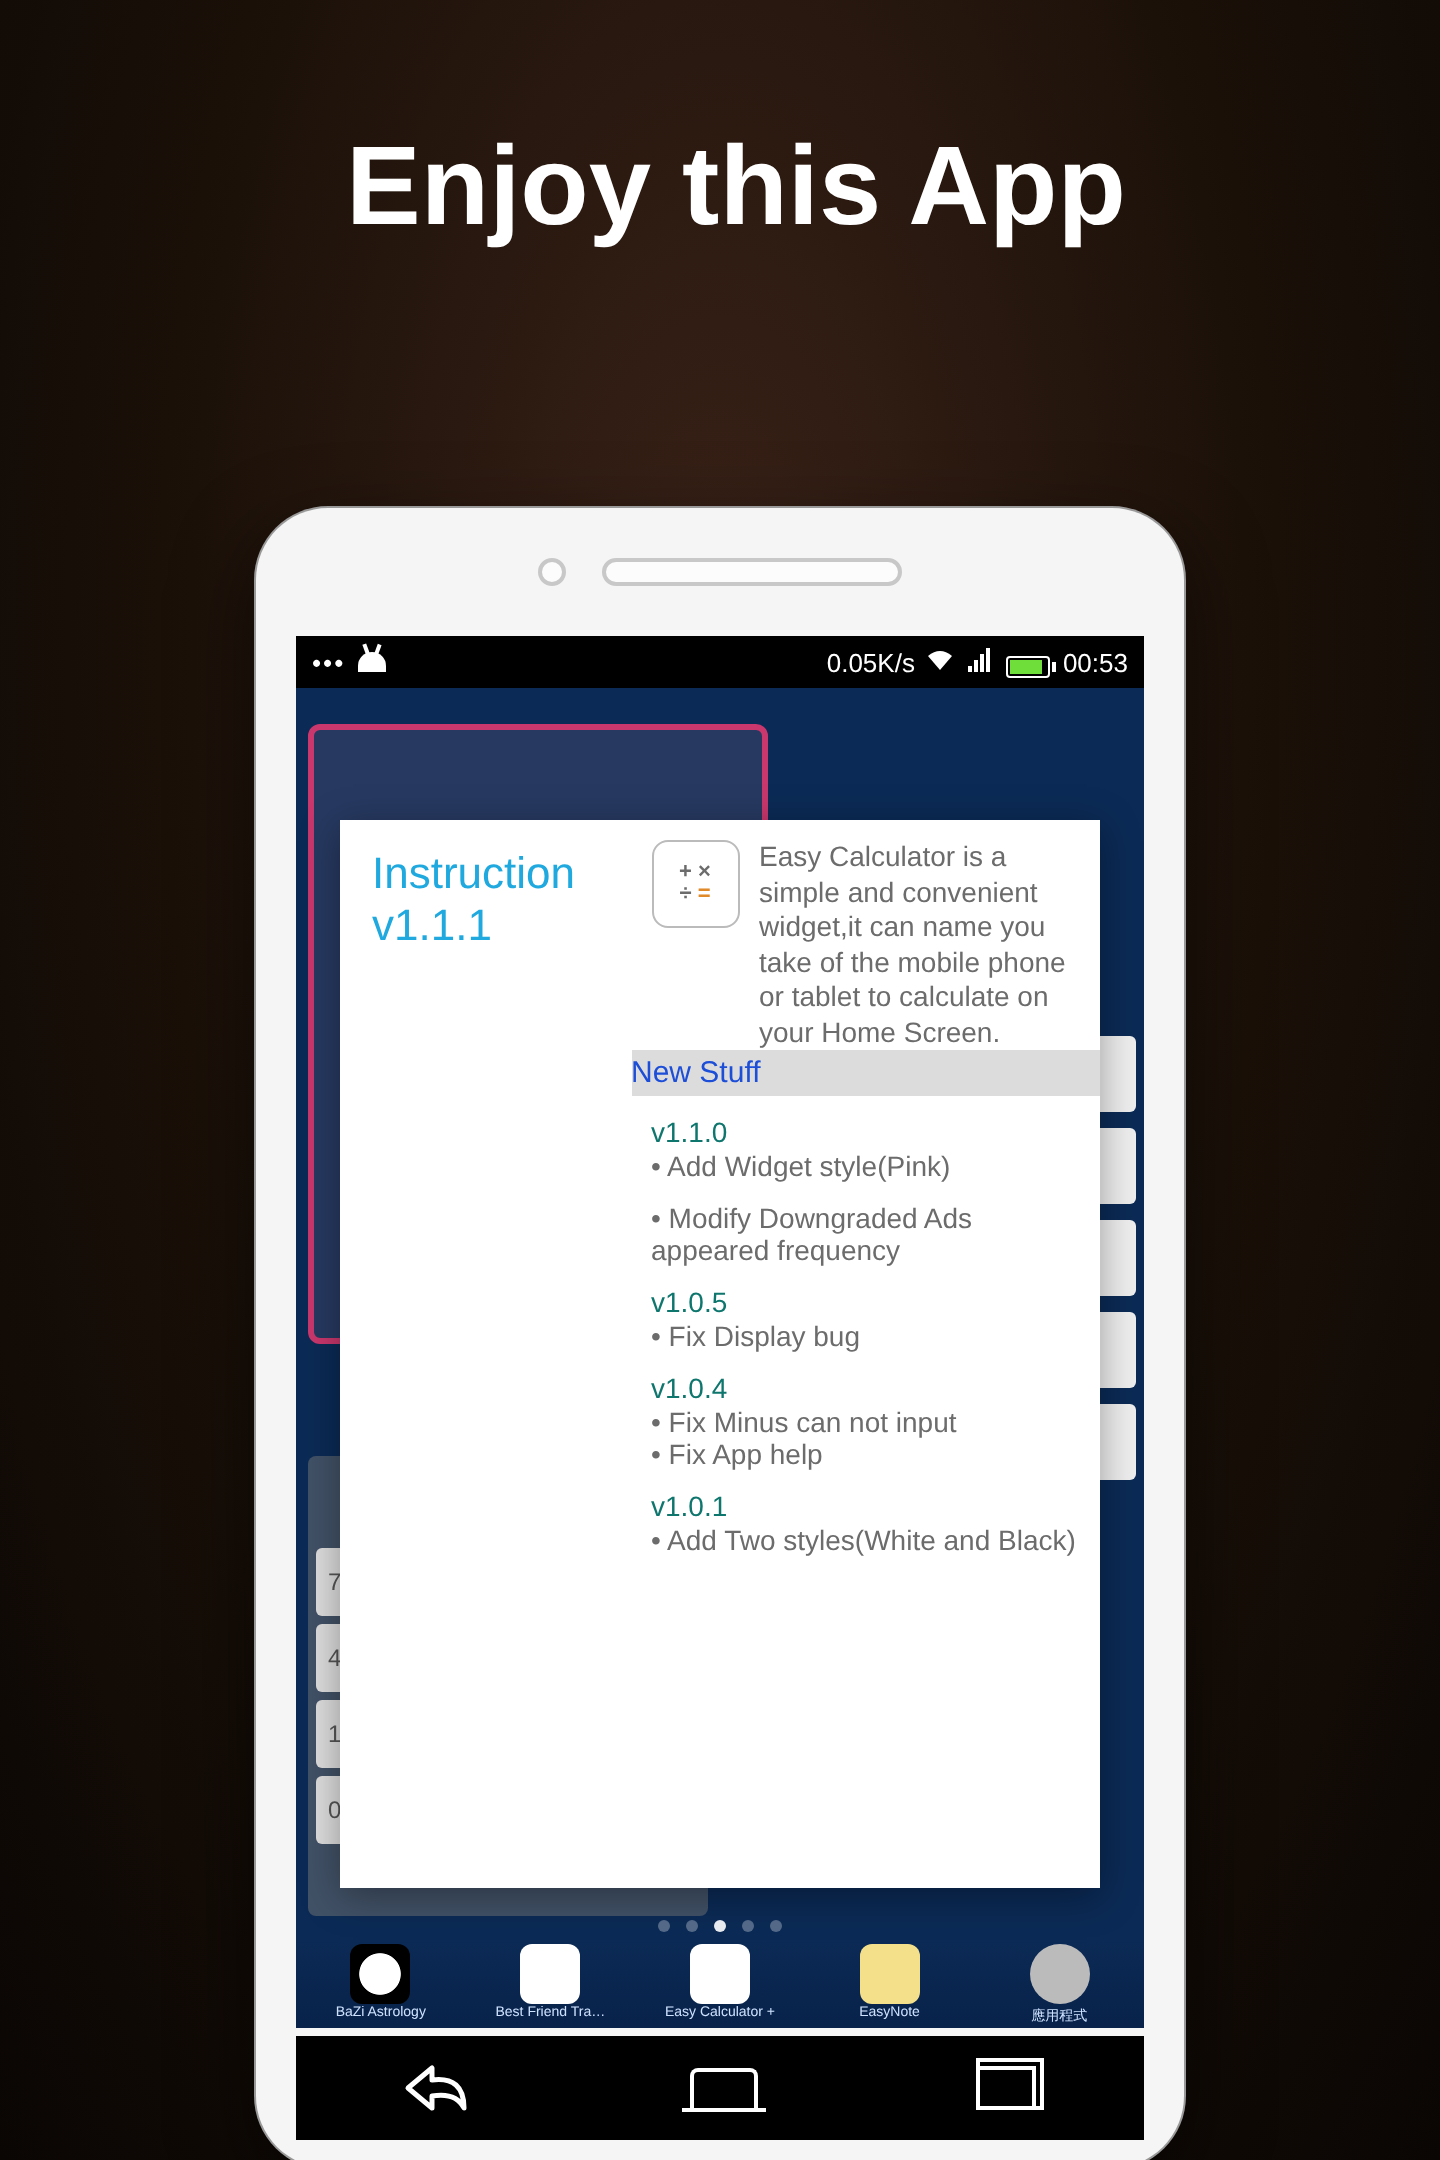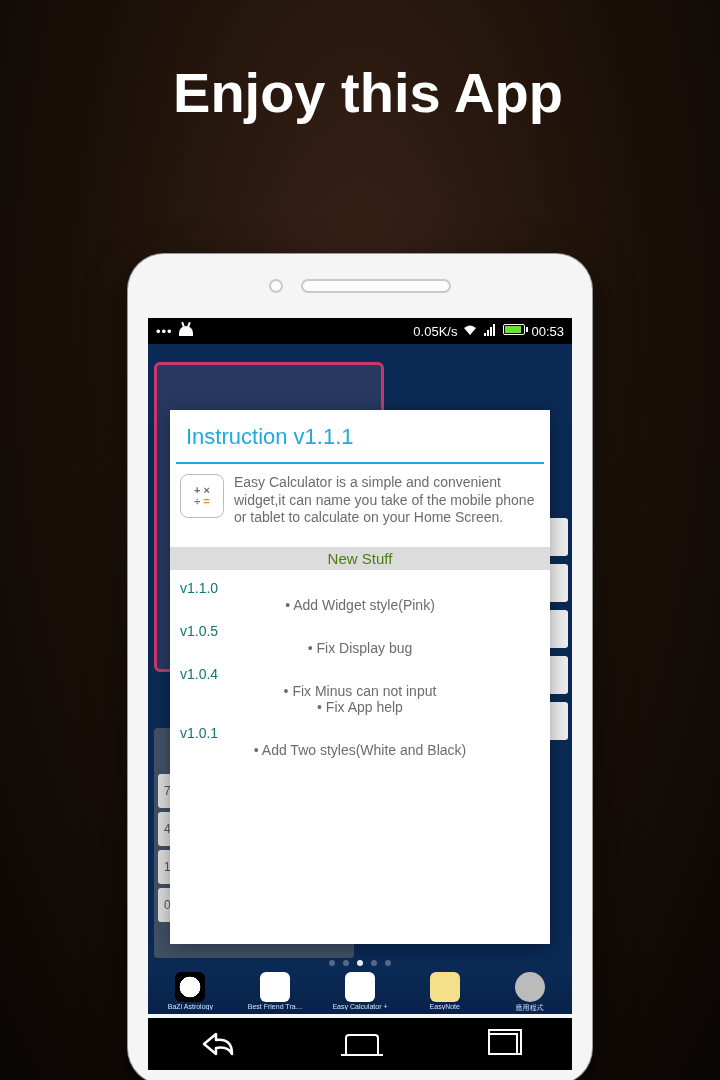--- a/index.html
+++ b/index.html
@@ -37,21 +37,21 @@
     background:#0b2a55;
     overflow:hidden;
   }
   
   .statusbar {
     height:26px; background:#000; color:#fff;
     display:flex; align-items:center; justify-content:space-between;
     padding:0 8px; font-size:13px;
   }
   .sb-left { display:flex; align-items:center; gap:6px; }
-  .sb-right { display:flex; align-items:flex-start; gap:6px; }
+  .sb-right { display:flex; align-items:flex-end; gap:6px; }
   .dots { letter-spacing:1px; }
   .android-head {
     width:14px; height:10px; background:#fff; border-radius:7px 7px 0 0; position:relative;
   }
   .android-head::before,.android-head::after{
     content:""; position:absolute; top:-4px; width:1.5px; height:5px; background:#fff;
   }
   .android-head::before{left:3px; transform:rotate(-20deg);}
   .android-head::after{right:3px; transform:rotate(20deg);}
   .wifi,.signal{font-size:13px;}
@@ -71,44 +71,44 @@
   .calc-bg .kb{flex:1;height:34px;background:#ddd;border-radius:3px;font-size:12px;color:#555;display:flex;align-items:center;padding-left:6px;}
   .bg-right-col{
     position:absolute; top:200px; right:4px; width:44px;
   }
   .bg-right-col div{height:38px;background:#eee;border-radius:3px;margin-bottom:8px;}
   
   .dialog{
     position:absolute; top:92px; left:22px; right:22px; bottom:70px;
     background:#fff;
     box-shadow:0 4px 18px rgba(0,0,0,.35);
-    display:flex; flex-direction:column;
+    display:flex; flex-direction:row;
     overflow:hidden;
   }
   .dlg-title{
     color:#1fa9df; font-size:22px; font-weight:400;
     padding:14px 16px 12px;
   }
   .dlg-rule{height:2px;background:#1fa9df;margin:0 6px;}
   .dlg-body{padding:10px 10px 4px; font-size:14px; color:#6c6c6c; overflow:hidden;}
   .intro{display:flex;gap:10px;align-items:flex-start;}
   .appicon{
     width:44px;height:44px;flex:0 0 44px;border:1px solid #bbb;border-radius:8px;
     display:flex;align-items:center;justify-content:center;background:#fff;
     font-size:11px;line-height:11px;text-align:center;
   }
   .appicon span{display:block;}
   .intro-text{line-height:1.25;}
   .newstuff{
-    margin:20px -10px 8px; padding:3px 0;
-    background:#dcdcdc; text-align:center; color:#4d7c0f; font-size:15px;
+    margin:0 -10px 8px; padding:3px 0;
+    background:#dcdcdc; text-align:left; color:#1d4ed8; font-size:15px;
   }
   .ver{margin-top:10px;}
   .ver-title{color:#0f766e;}
-  .ver ul{list-style:none;margin-top:1px;text-align:center;}
+  .ver ul{list-style:none;margin-top:1px;}
   .ver li::before{content:"• ";}
   
   .pagedots{
     position:absolute; bottom:48px; left:0; right:0;
     display:flex; justify-content:center; gap:8px;
   }
   .pagedots span{width:6px;height:6px;border-radius:50%;background:rgba(255,255,255,.3);}
   .pagedots span.cur{background:rgba(255,255,255,.9);}
   
   .dock{
@@ -211,20 +211,23 @@
         </div>
         <div class="newstuff">New Stuff</div>
         <div id="versions">
             <div class="ver">
               <div class="ver-title">v1.1.0</div>
               <ul>
                 <li>Add Widget style(Pink)</li>
               </ul>
             </div>
             <div class="ver">
+              <ul>
+                <li>Modify Downgraded Ads appeared frequency</li>
+              </ul>
             </div>
             <div class="ver">
               <div class="ver-title">v1.0.5</div>
               <ul>
                 <li>Fix Display bug</li>
               </ul>
             </div>
             <div class="ver">
               <div class="ver-title">v1.0.4</div>
               <ul>

